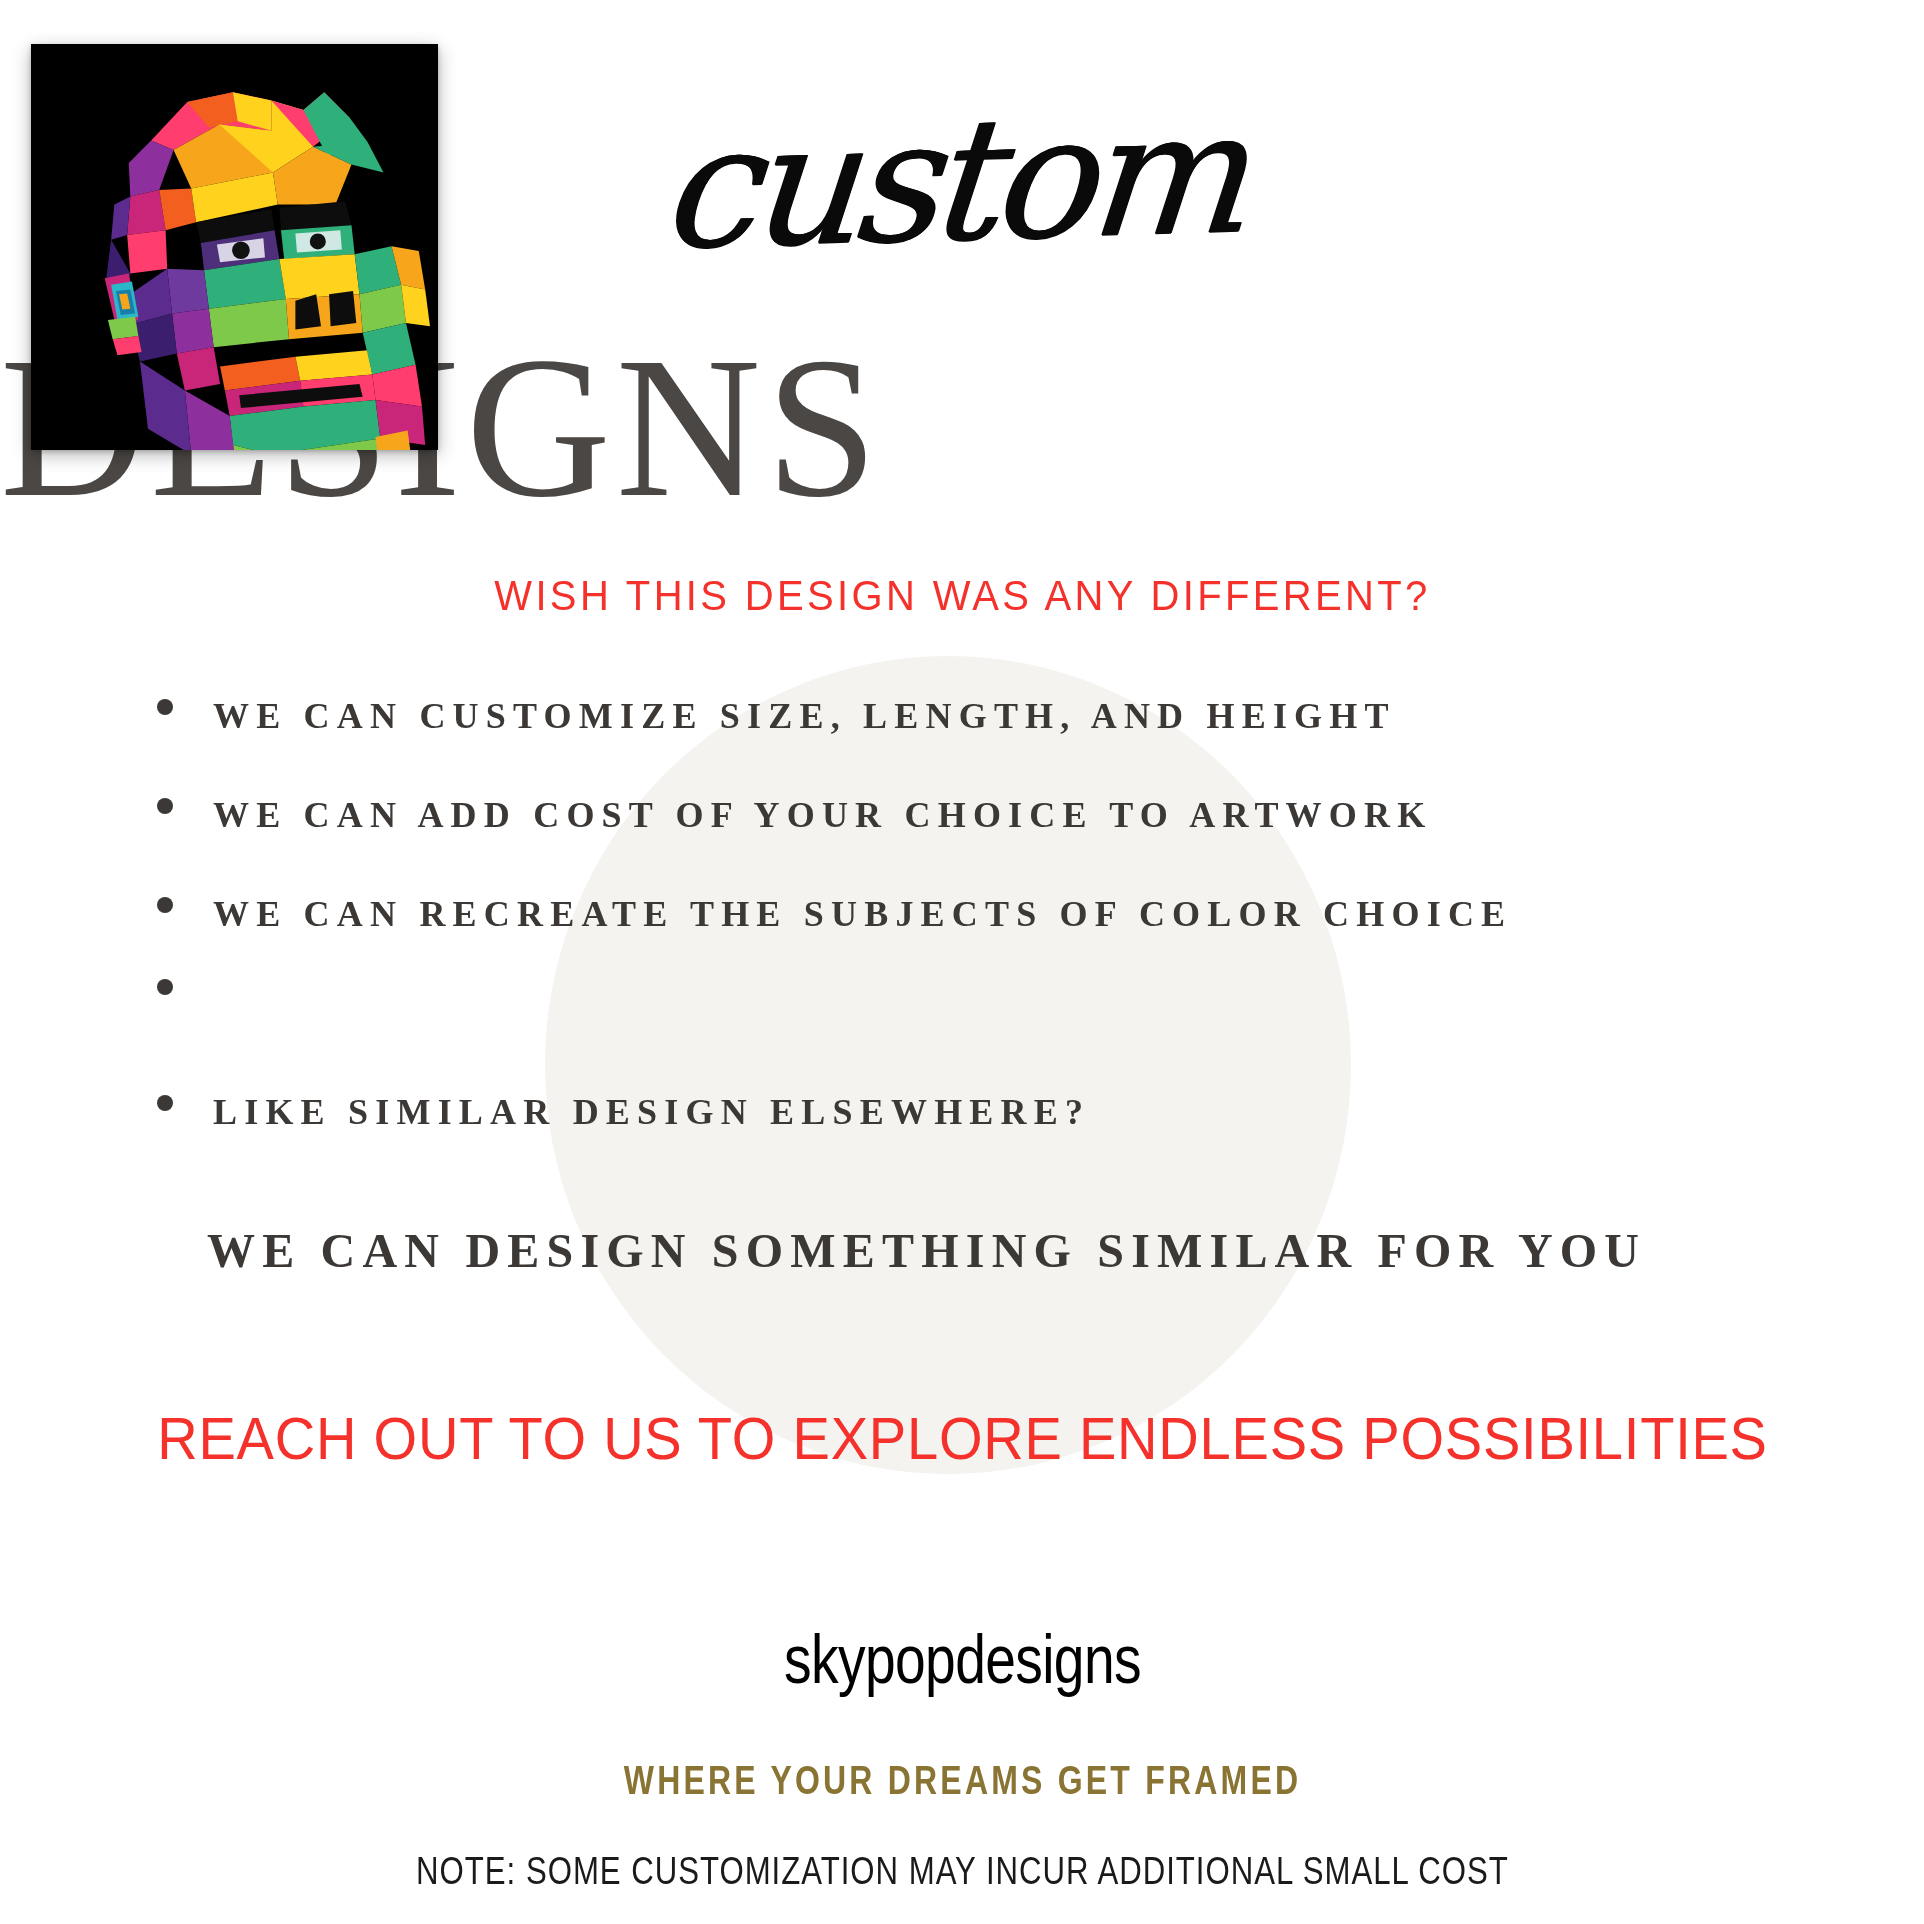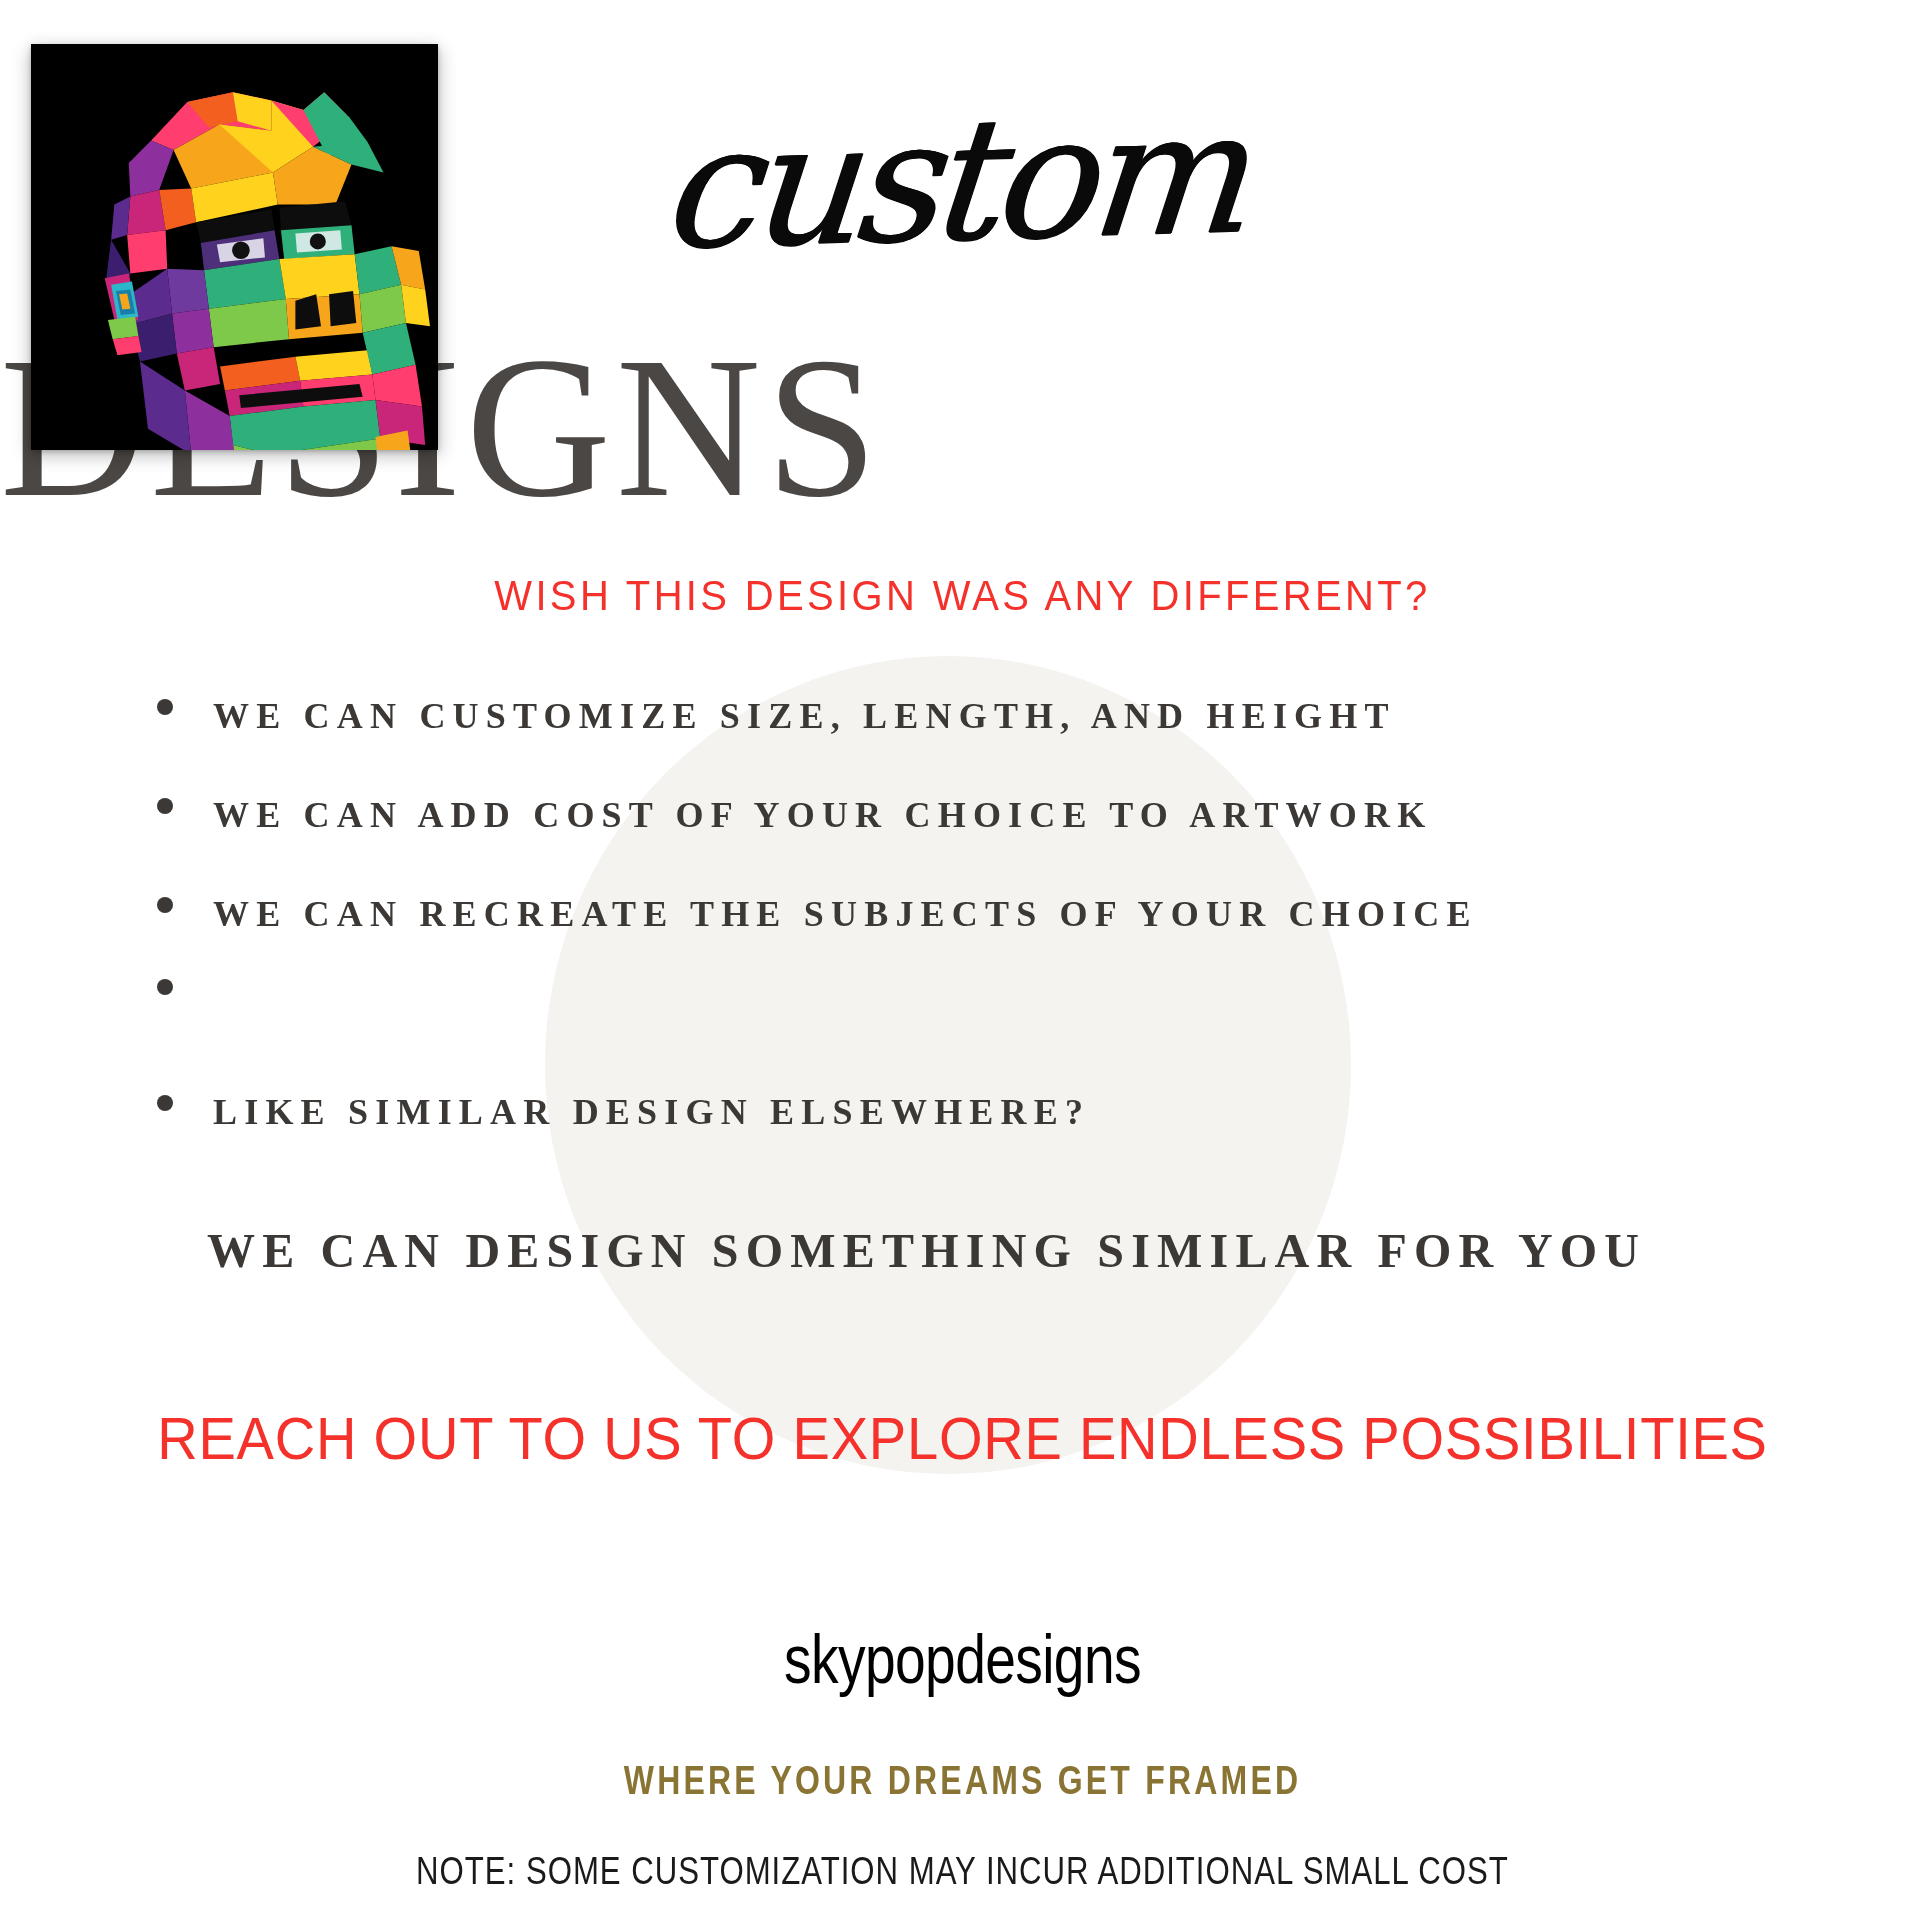--- a/index.html
+++ b/index.html
@@ -283,21 +283,21 @@
   <li class="feature-item">
     <span class="feature-bullet"></span>
     <span class="feature-text">WE CAN CUSTOMIZE SIZE, LENGTH, AND HEIGHT</span>
   </li>
   <li class="feature-item">
     <span class="feature-bullet"></span>
     <span class="feature-text">WE CAN ADD COST OF YOUR CHOICE TO ARTWORK</span>
   </li>
   <li class="feature-item">
     <span class="feature-bullet"></span>
-    <span class="feature-text">WE CAN RECREATE THE SUBJECTS OF YOUR CHOICE</span>
+    <span class="feature-text">WE CAN RECREATE THE SUBJECTS OF COLOR CHOICE</span>
   </li>
   <li class="feature-item">
     <span class="feature-bullet"></span>
   </li>
   <li class="feature-item">
     <span class="feature-bullet"></span>
     <span class="feature-text">LIKE SIMILAR DESIGN ELSEWHERE?</span>
   </li>
 </ul>
 

